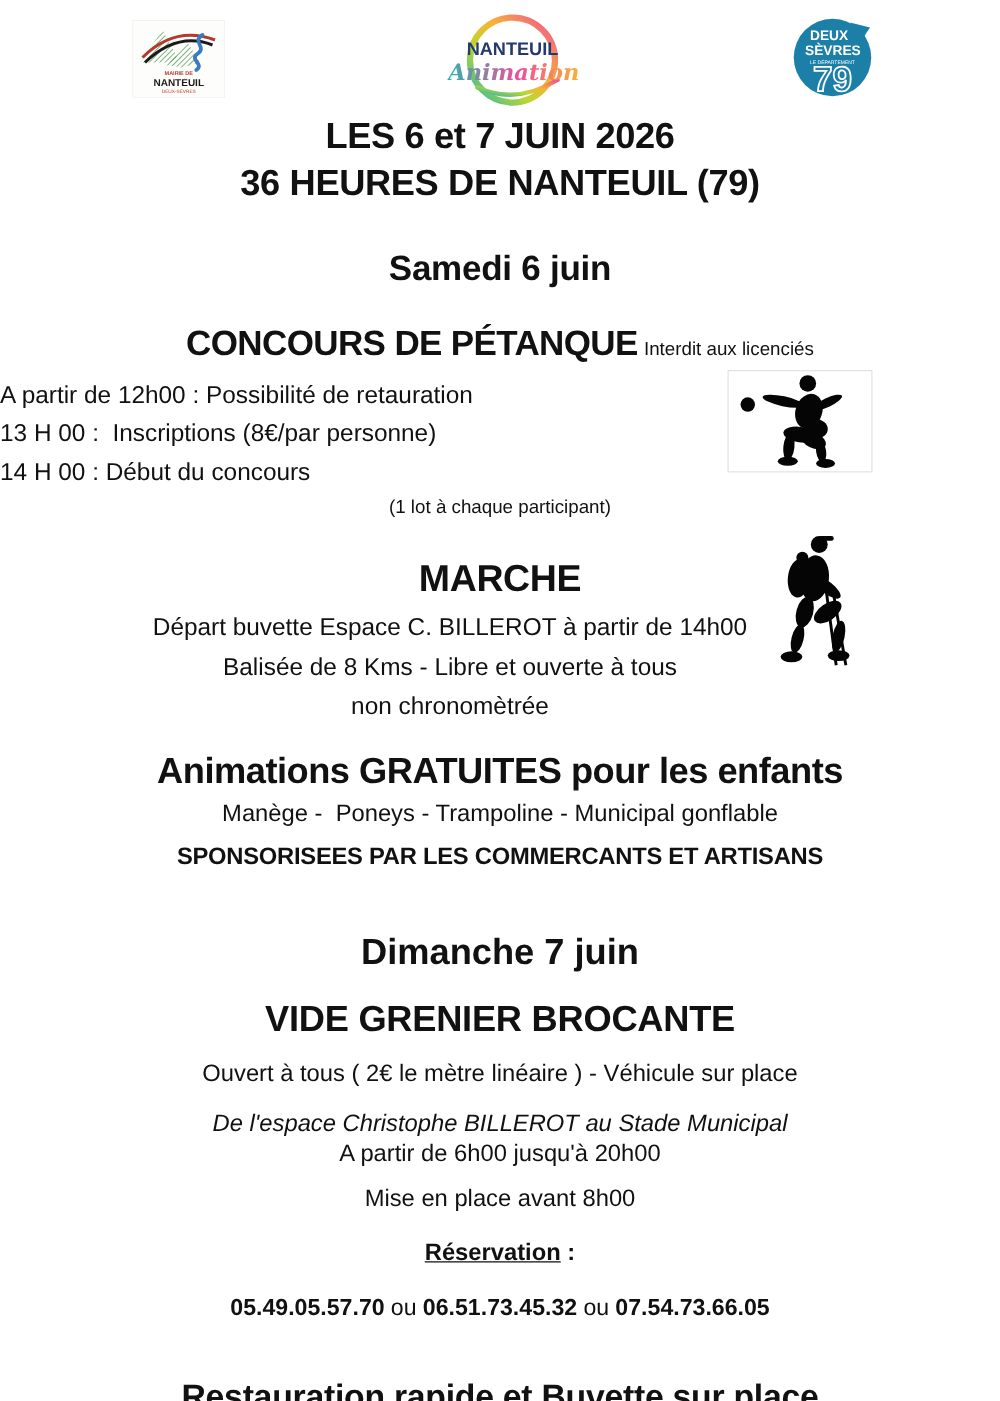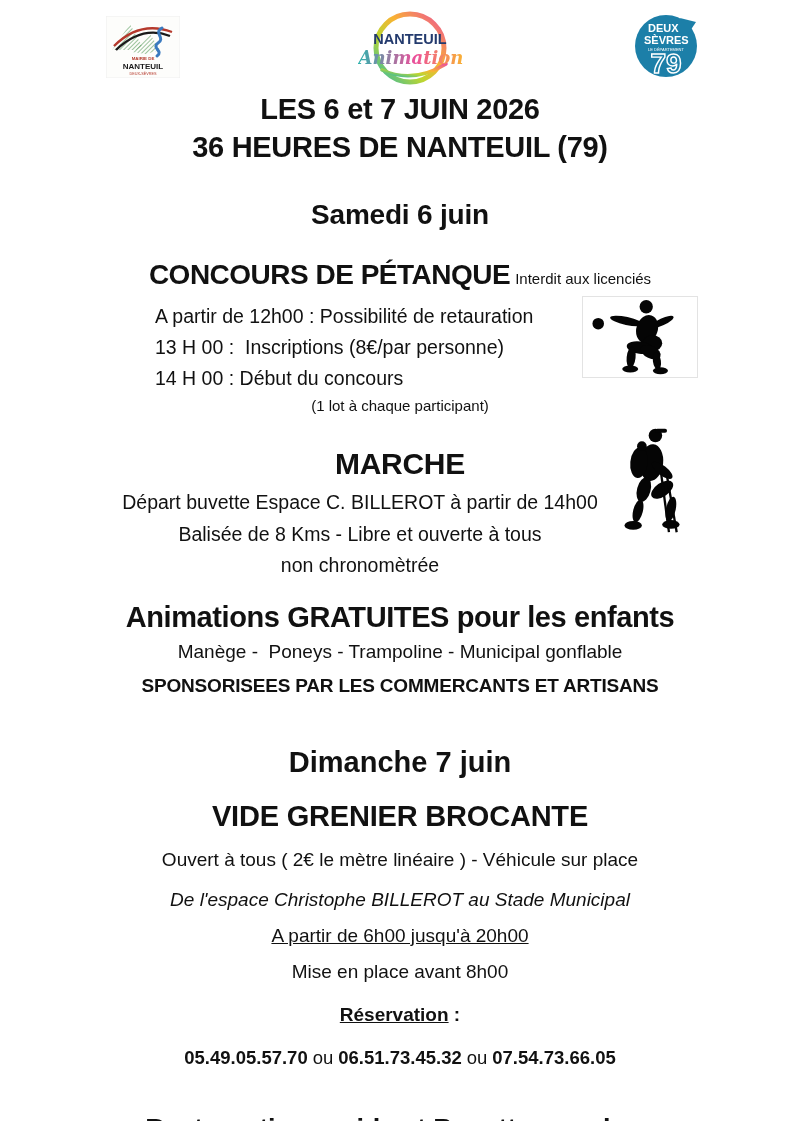--- a/index.html
+++ b/index.html
@@ -19,33 +19,33 @@
   .logo-dept{left:632px;top:12px;width:68px;height:68px;}
   .logo svg{display:block;width:100%;height:100%;}
 
   
   .center{text-align:center;}
   .pre{white-space:pre-wrap;}
   .title-block{padding-top:90px;font-size:29px;font-weight:700;line-height:38px;letter-spacing:-0.3px;}
   .day-heading{margin-top:33px;font-size:28px;font-weight:700;letter-spacing:-0.2px;}
   .petanque-title-row{margin-top:28px;font-size:28px;font-weight:700;letter-spacing:-0.5px;}
   .petanque-note{font-size:15px;font-weight:400;letter-spacing:0;margin-left:5px;}
-  .petanque-details{margin-top:10px;padding-left:155px;text-align:left;font-size:19.5px;line-height:31px;}
+  .petanque-details{margin-top:10px;text-align:left;font-size:19.5px;line-height:31px;}
   .subnote{margin-top:3px;font-size:15px;}
   .marche-title{margin-top:33px;font-size:30px;font-weight:700;letter-spacing:-0.3px;}
   .marche-lines{margin-top:6px;width:620px;margin-left:50px;text-align:center;font-size:19.5px;line-height:31.5px;}
   .anim-title{margin-top:19px;font-size:29px;font-weight:700;letter-spacing:-0.4px;}
   .anim-line1{margin-top:7px;font-size:19px;}
   .anim-line2{margin-top:12px;font-size:19px;font-weight:700;letter-spacing:-0.2px;}
   .dimanche-heading{margin-top:49px;font-size:29px;font-weight:700;}
   .vg-title{margin-top:21px;font-size:29px;font-weight:700;letter-spacing:-0.2px;}
   .vg-line{font-size:19px;}
   .vg-line.l1{margin-top:16px;}
   .vg-line.l2{margin-top:18px;font-style:italic;}
-  .vg-line.l3{margin-top:14px;text-decoration:underline;}
+  .vg-line.l3{margin-top:2px;}
   .vg-line.l4{margin-top:14px;}
   .reservation{margin-top:21px;font-size:19px;font-weight:700;}
   .reservation .label{text-decoration:underline;}
   .reservation .colon{white-space:pre;}
   .phones{margin-top:21px;font-size:18.5px;font-weight:700;}
   .phones .or{font-weight:400;margin:0 5px;}
   .footer-line{margin-top:45px;font-size:27px;font-weight:700;letter-spacing:-0.2px;}
 
   
   .petanque-img{

